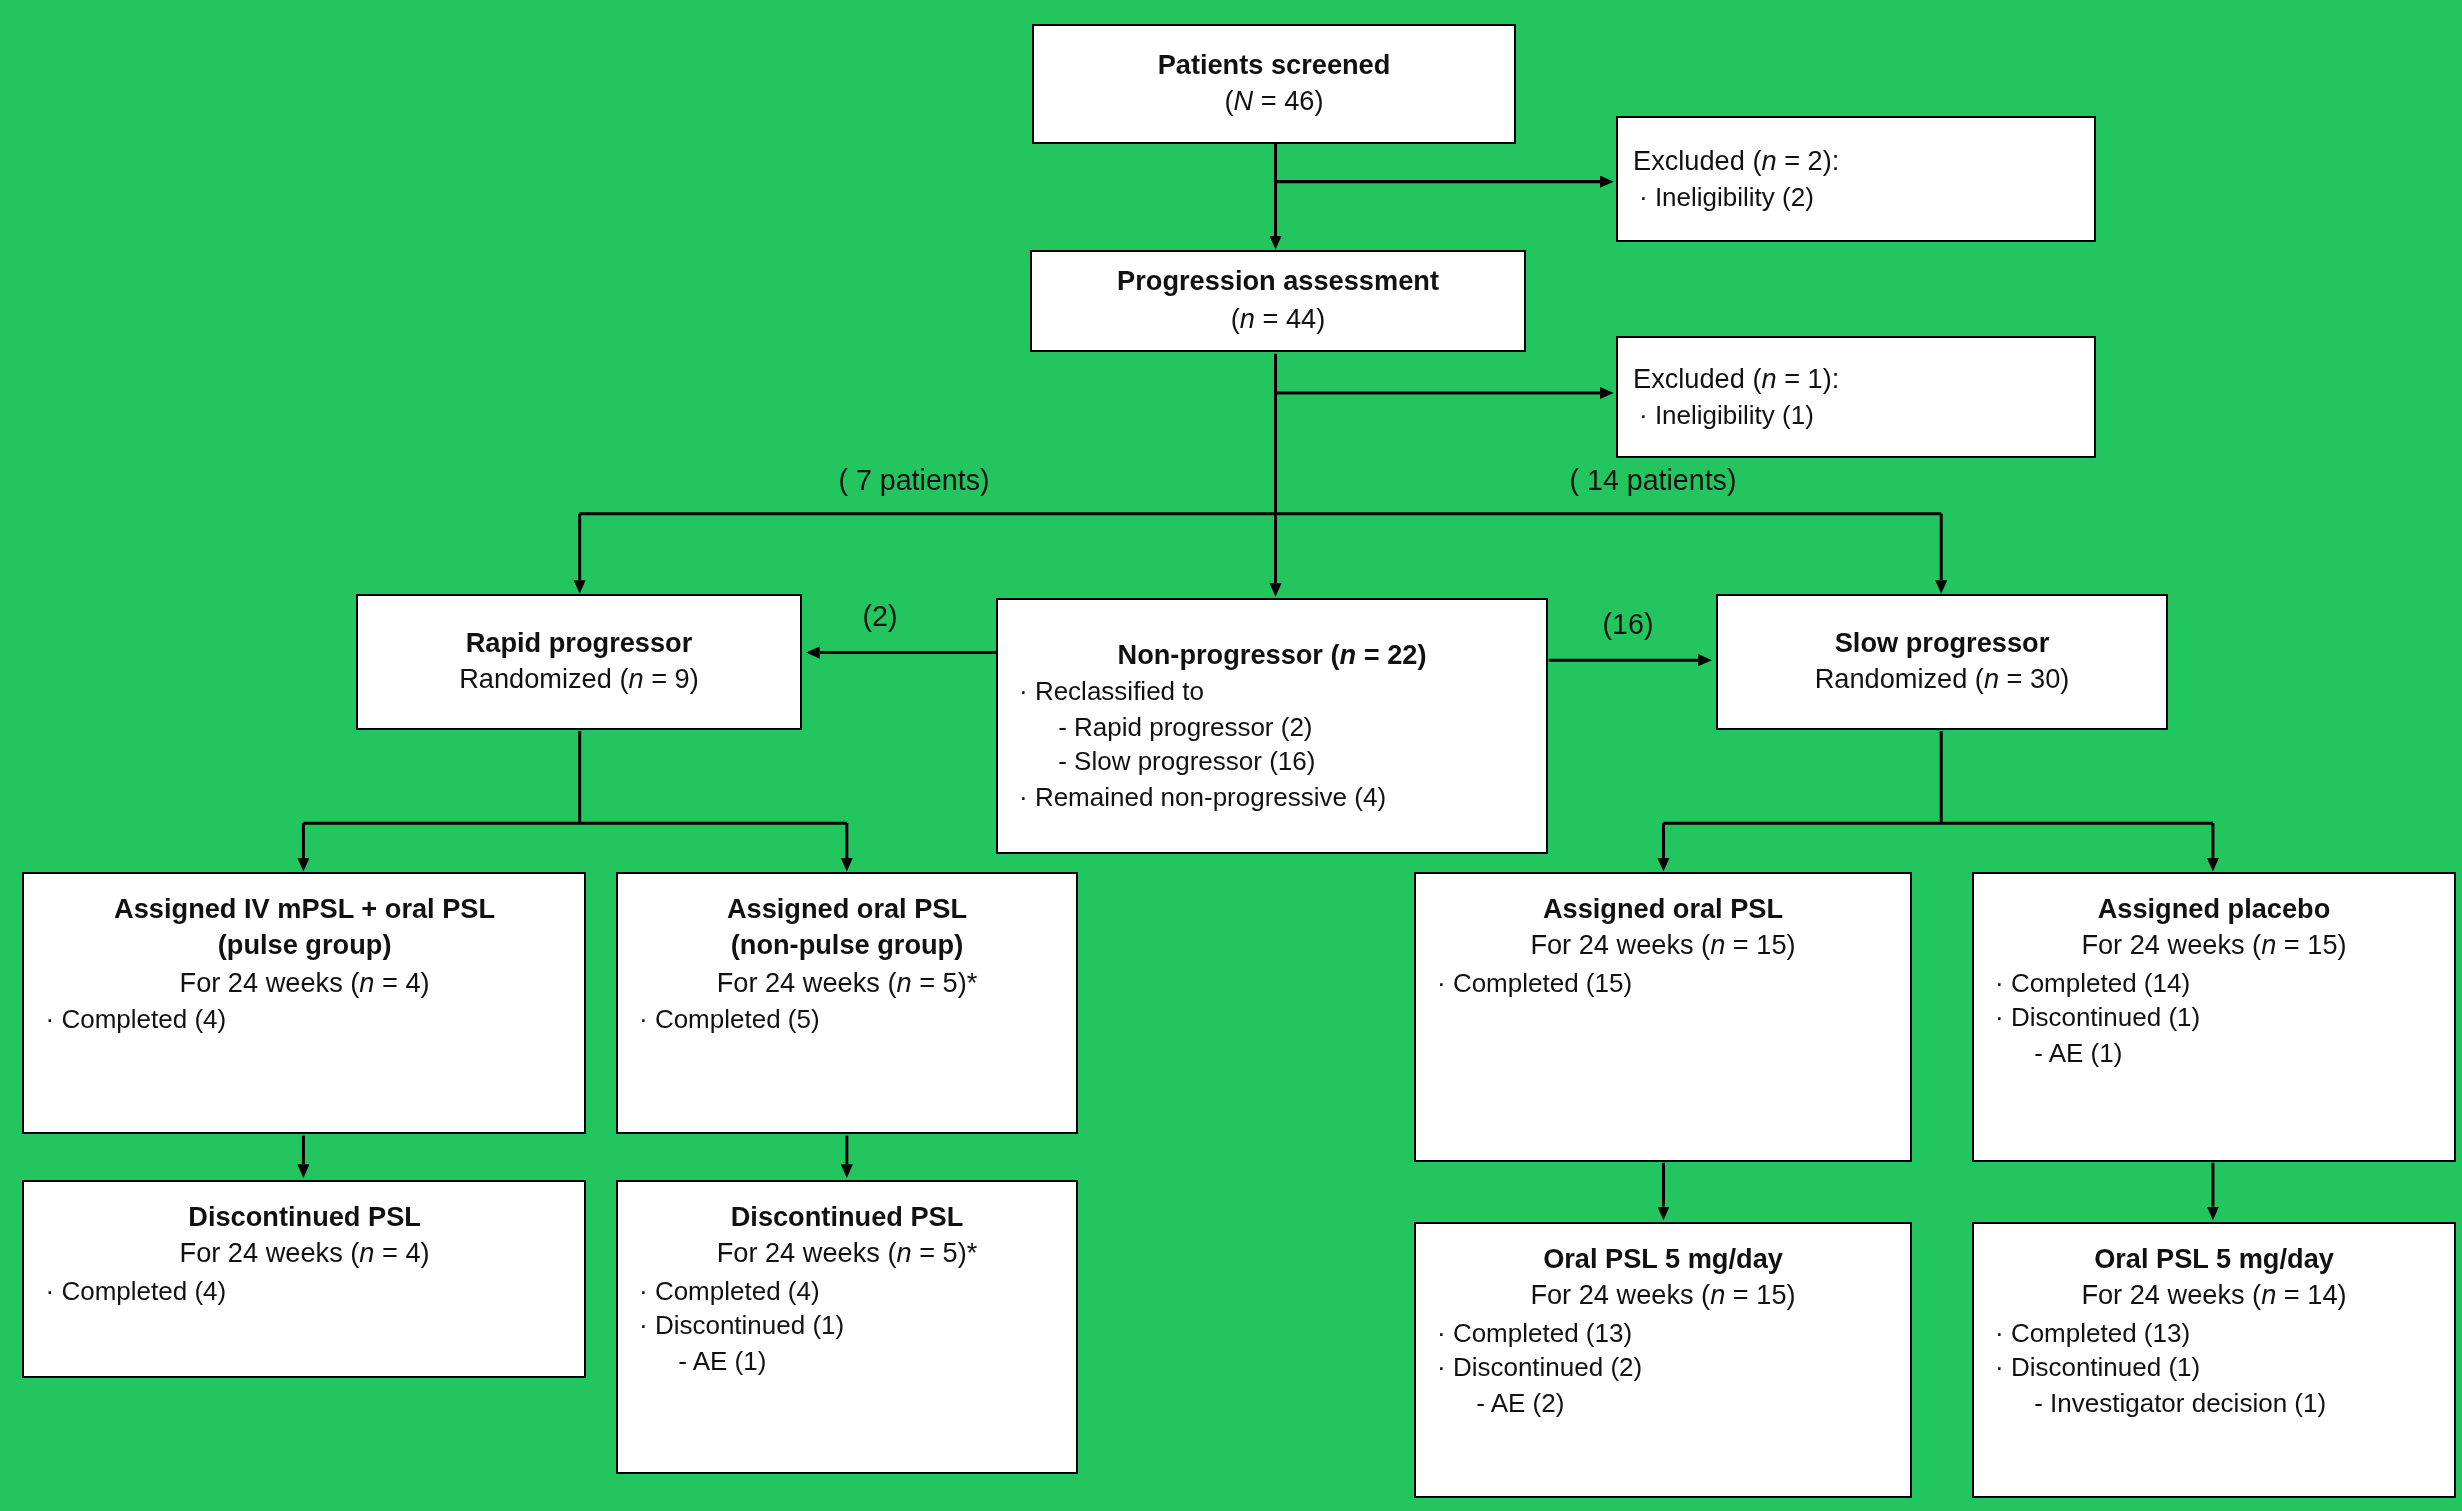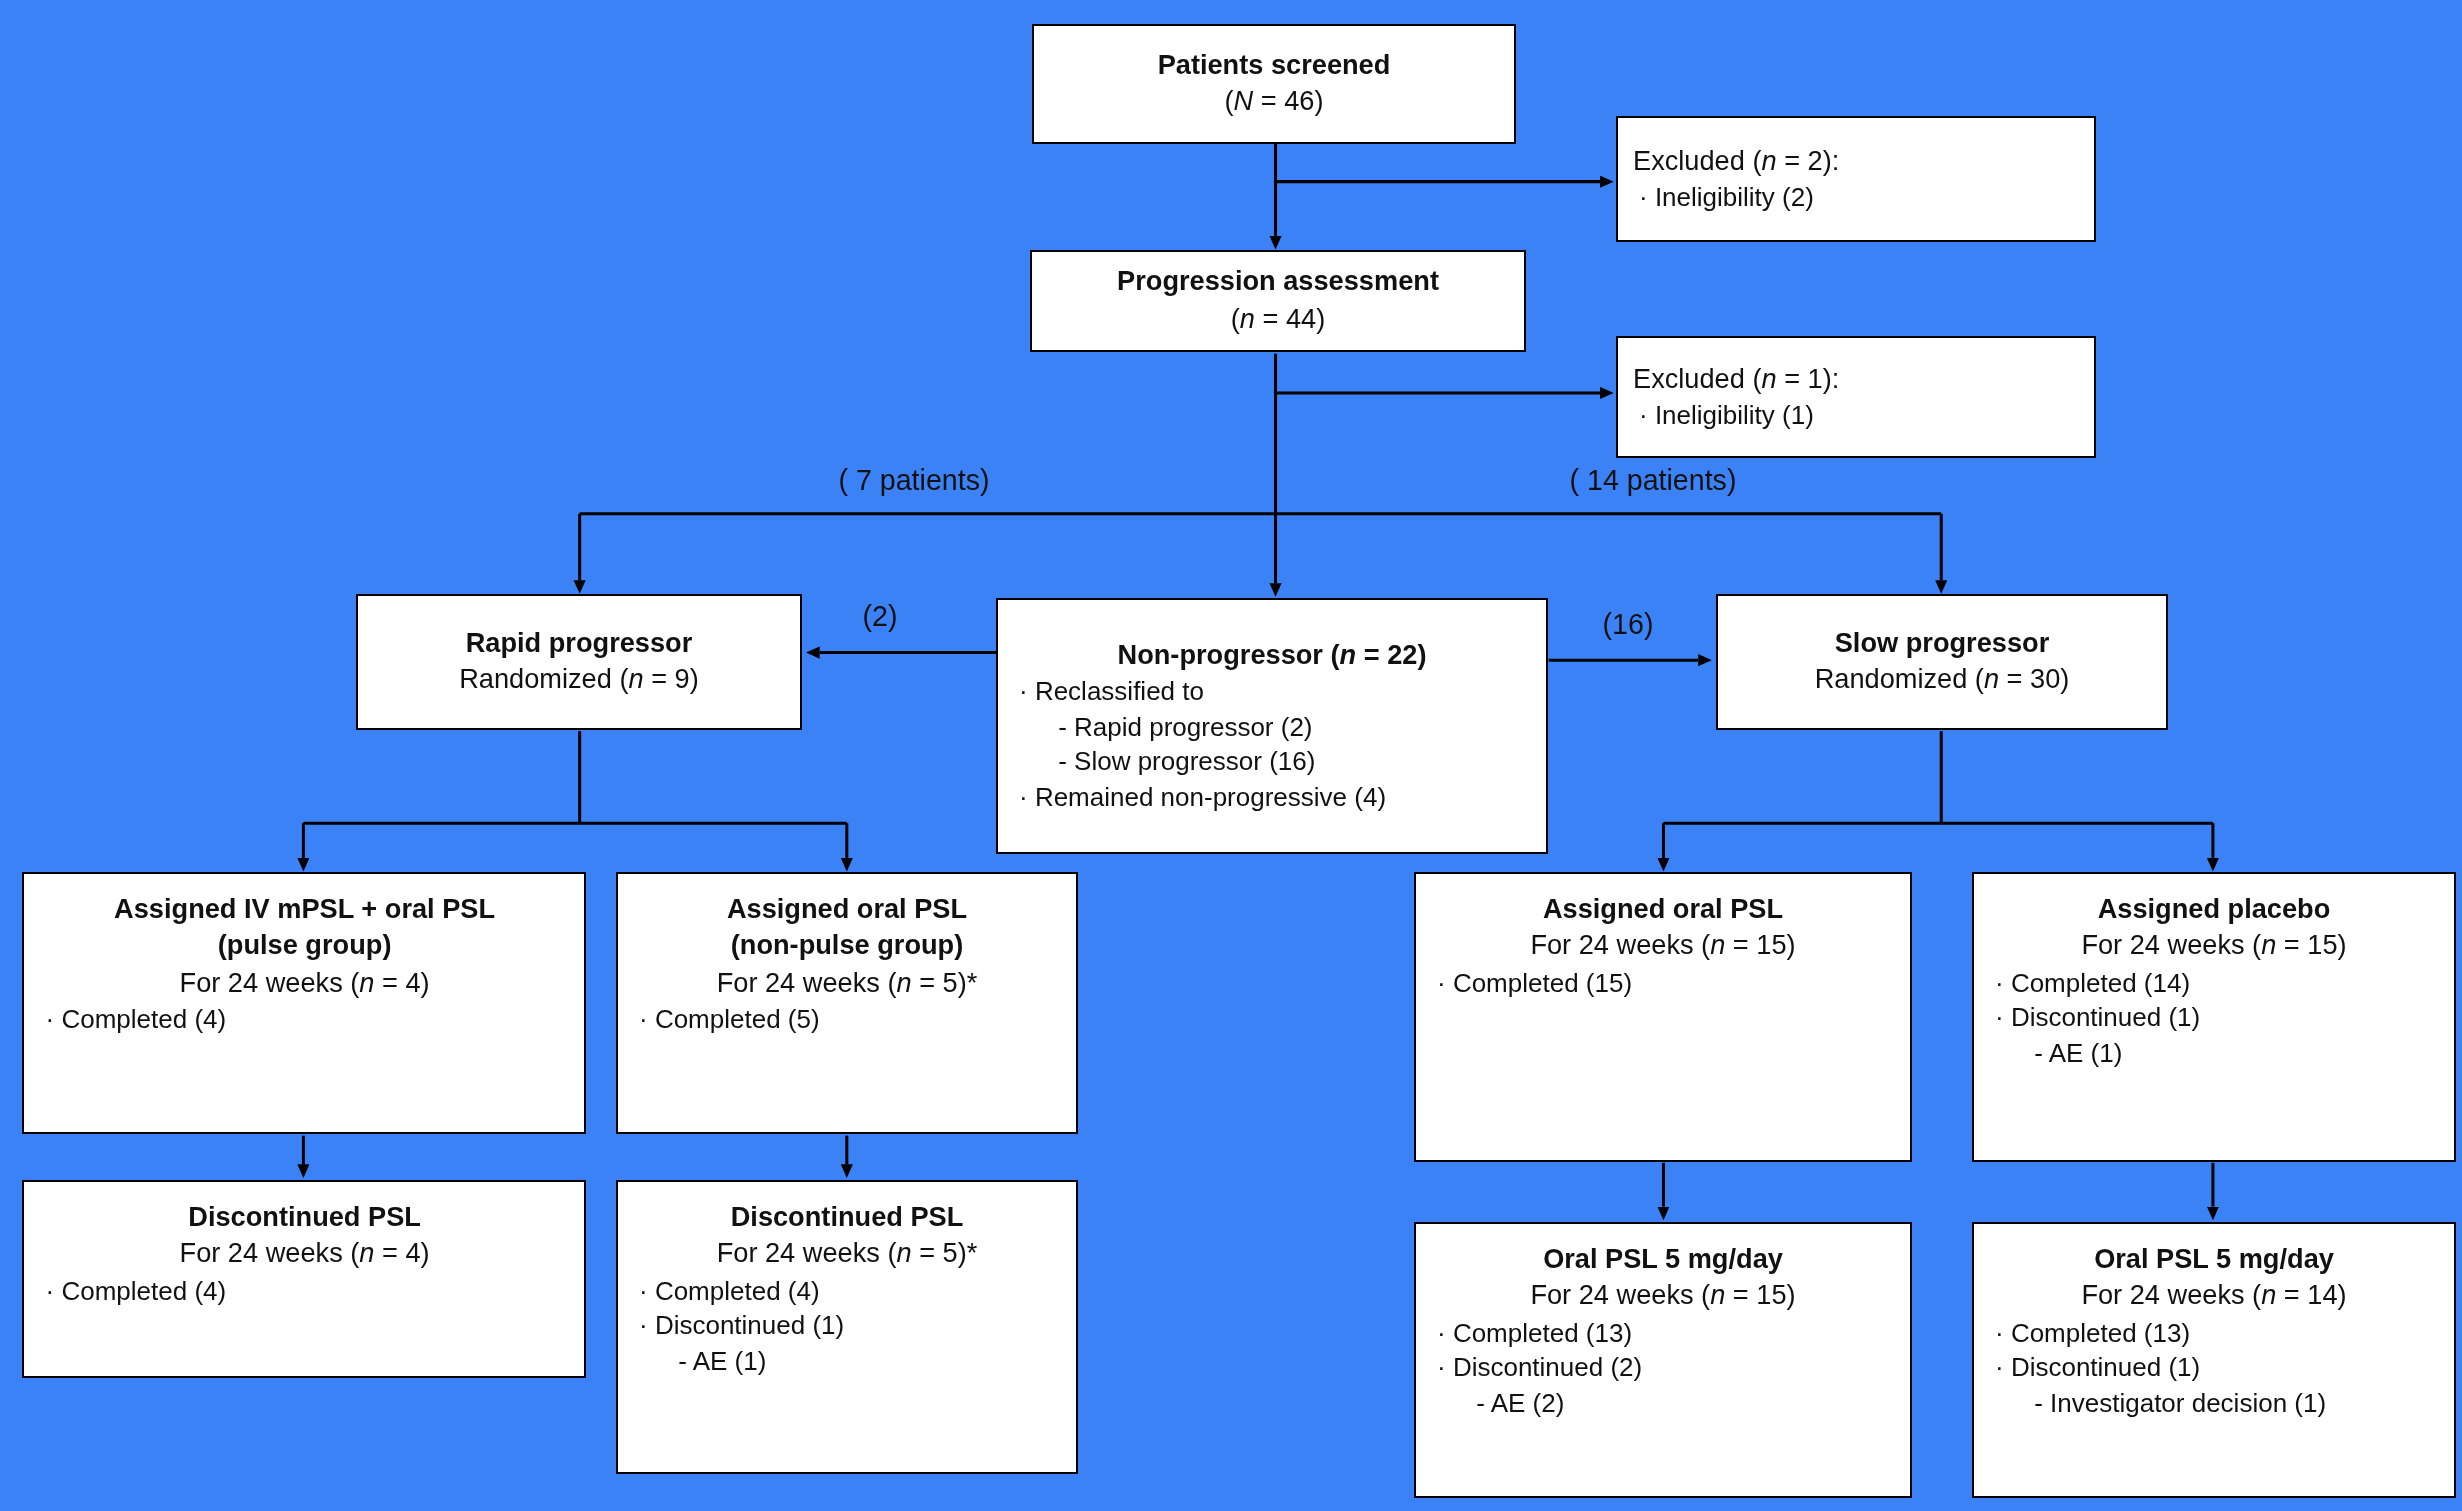--- a/index.html
+++ b/index.html
@@ -1,16 +1,16 @@
 <!DOCTYPE html>
 <html style="font-size:12px"><head>
 <meta charset="utf-8">
 <style>
   html,body{margin:0;padding:0;background:#ffffff;}
-  .stage{position:relative;width:2462px;height:1511px;background:#3b82f6;overflow:hidden;
+  .stage{position:relative;width:2462px;height:1511px;background:#22c55e;overflow:hidden;
          font-family:"Liberation Sans", sans-serif;}
   .canvas{position:absolute;left:0;top:0;width:1231px;height:756px;
           transform:scale(2);transform-origin:0 0;}
   .connectors{position:absolute;left:0;top:0;width:1231px;height:756px;}
   .box{position:absolute;background:#ffffff;border:1.5px solid #000000;box-sizing:border-box;
        display:flex;flex-direction:column;justify-content:center;
        padding:3px 7.5px;color:#111111;}
   .box.vtop{justify-content:flex-start;padding-top:9px;}
   .bl{width:100%;line-height:1.35;font-size:13px;}
   .bl.title{text-align:center;font-weight:bold;font-size:13.6px;}

